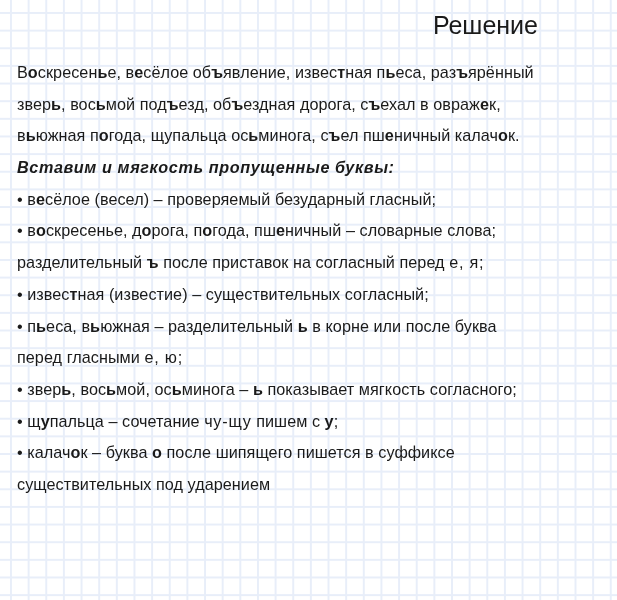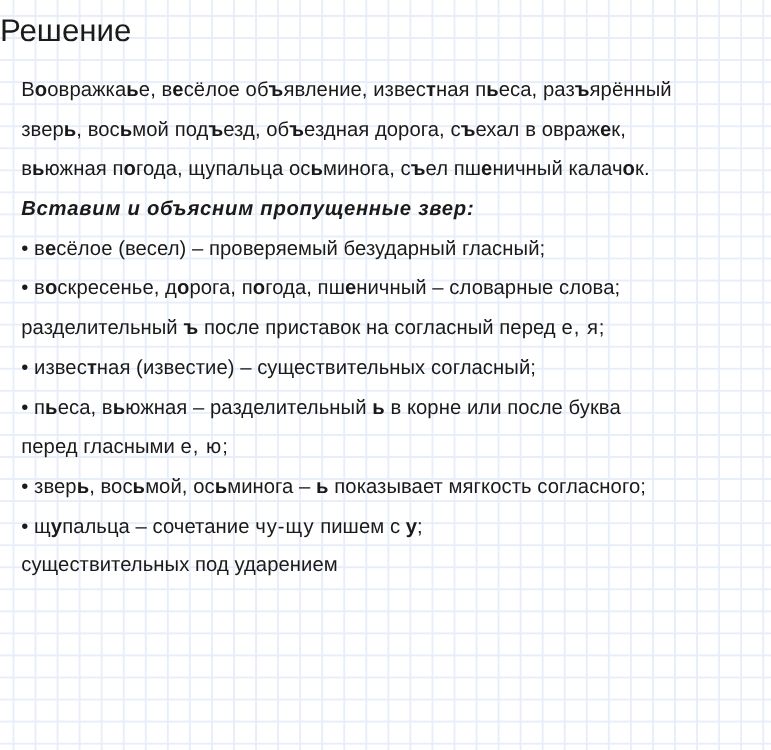--- a/index.html
+++ b/index.html
@@ -18,21 +18,21 @@
       background-position: 10px 12px;
       font-family: "Liberation Sans", "DejaVu Sans", sans-serif;
       color: #1a1a1a;
       position: relative;
     }
     .title {
       position: absolute;
       top: 8px;
       left: 0;
       width: 538px;
-      text-align: left;
+      text-align: right;
       font-size: 25px;
       line-height: 34px;
       color: #1a1a1a;
     }
     .content {
       position: absolute;
       top: 57px;
       left: 17px;
       width: 590px;
     }
@@ -50,26 +50,27 @@
     }
     .b { font-weight: bold; }
     .mono { font-weight: normal; letter-spacing: 0.8px; }
   </style>
 </head>
 <body>
 
 <div class="title">Решение</div>
 
 <div class="content" id="content">
-    <div class="line"><span>В</span><span class="b">о</span><span>овражка</span><span class="b">ь</span><span>е, в</span><span class="b">е</span><span>сёлое об</span><span class="b">ъ</span><span>явление, извес</span><span class="b">т</span><span>ная п</span><span class="b">ь</span><span>еса, раз</span><span class="b">ъ</span><span>ярённый</span></div>
+    <div class="line"><span>В</span><span class="b">о</span><span>скресен</span><span class="b">ь</span><span>е, в</span><span class="b">е</span><span>сёлое об</span><span class="b">ъ</span><span>явление, извес</span><span class="b">т</span><span>ная п</span><span class="b">ь</span><span>еса, раз</span><span class="b">ъ</span><span>ярённый</span></div>
     <div class="line"><span>звер</span><span class="b">ь</span><span>, вос</span><span class="b">ь</span><span>мой под</span><span class="b">ъ</span><span>езд, об</span><span class="b">ъ</span><span>ездная дорога, с</span><span class="b">ъ</span><span>ехал в овраж</span><span class="b">е</span><span>к,</span></div>
     <div class="line"><span>в</span><span class="b">ь</span><span>южная п</span><span class="b">о</span><span>года, щупальца ос</span><span class="b">ь</span><span>минога, с</span><span class="b">ъ</span><span>ел пш</span><span class="b">е</span><span>ничный калач</span><span class="b">о</span><span>к.</span></div>
-    <div class="line heading"><span>Вставим и объясним пропущенные звер:</span></div>
+    <div class="line heading"><span>Вставим и мягкость пропущенные буквы:</span></div>
     <div class="line"><span>• в</span><span class="b">е</span><span>сёлое (весел) – проверяемый безударный гласный;</span></div>
     <div class="line"><span>• в</span><span class="b">о</span><span>скресенье, д</span><span class="b">о</span><span>рога, п</span><span class="b">о</span><span>года, пш</span><span class="b">е</span><span>ничный – словарные слова;</span></div>
     <div class="line"><span>разделительный </span><span class="b">ъ</span><span> после приставок на согласный перед </span><span class="mono">е, я</span><span>;</span></div>
     <div class="line"><span>• извес</span><span class="b">т</span><span>ная (известие) – существительных согласный;</span></div>
     <div class="line"><span>• п</span><span class="b">ь</span><span>еса, в</span><span class="b">ь</span><span>южная – разделительный </span><span class="b">ь</span><span> в корне или после буква</span></div>
     <div class="line"><span>перед гласными </span><span class="mono">е, ю</span><span>;</span></div>
     <div class="line"><span>• звер</span><span class="b">ь</span><span>, вос</span><span class="b">ь</span><span>мой, ос</span><span class="b">ь</span><span>минога – </span><span class="b">ь</span><span> показывает мягкость согласного;</span></div>
     <div class="line"><span>• щ</span><span class="b">у</span><span>пальца – сочетание </span><span class="mono">чу-щу</span><span> пишем с </span><span class="b">у</span><span>;</span></div>
+    <div class="line"><span>• калач</span><span class="b">о</span><span>к – буква </span><span class="b">о</span><span> после шипящего пишется в суффиксе</span></div>
     <div class="line"><span>существительных под ударением</span></div>
   </div>
 
 </body></html>

